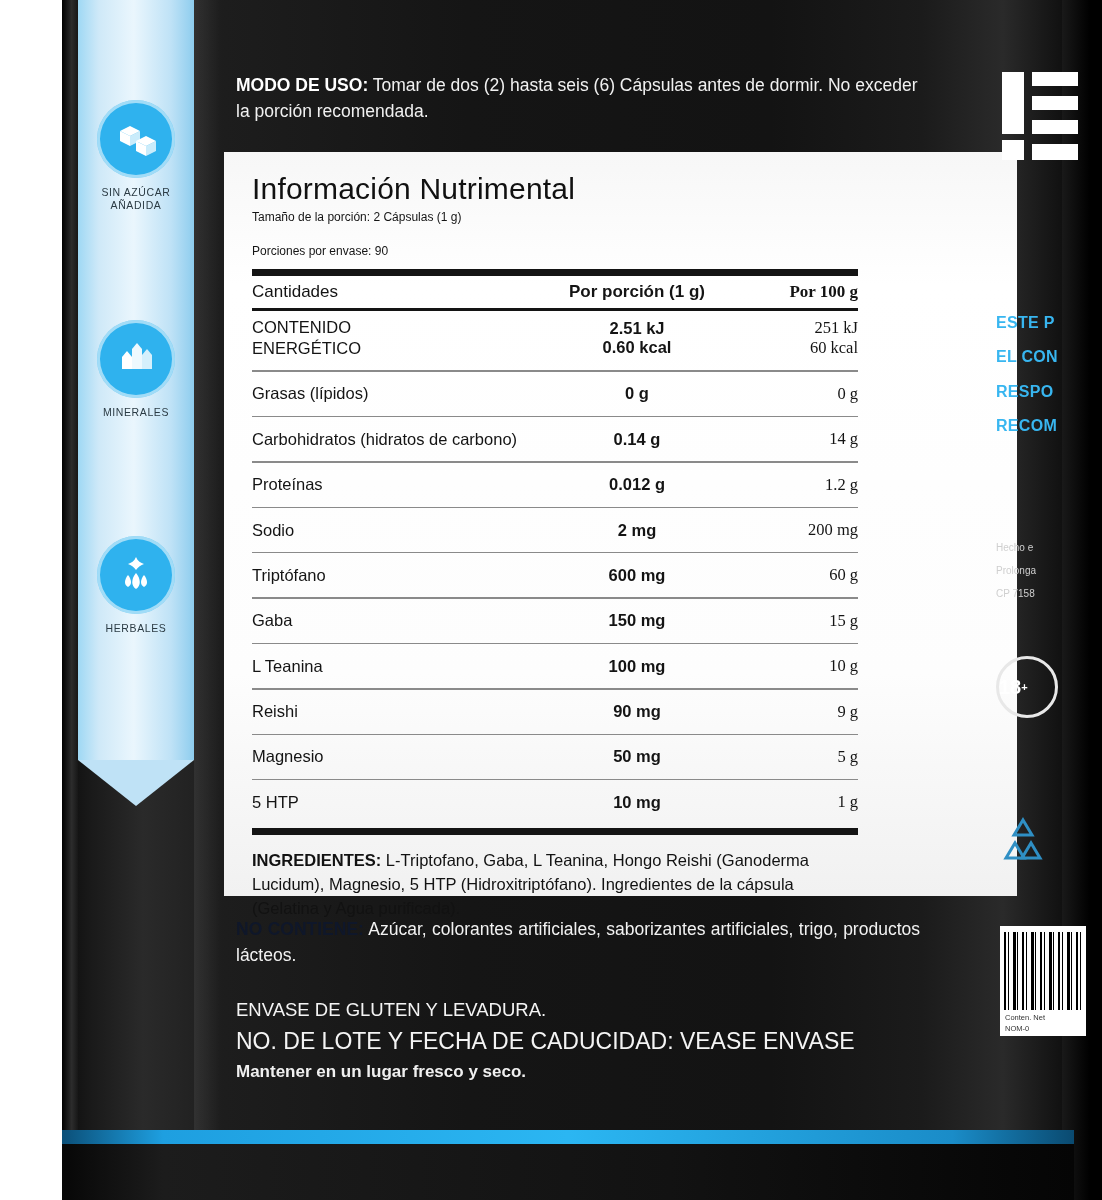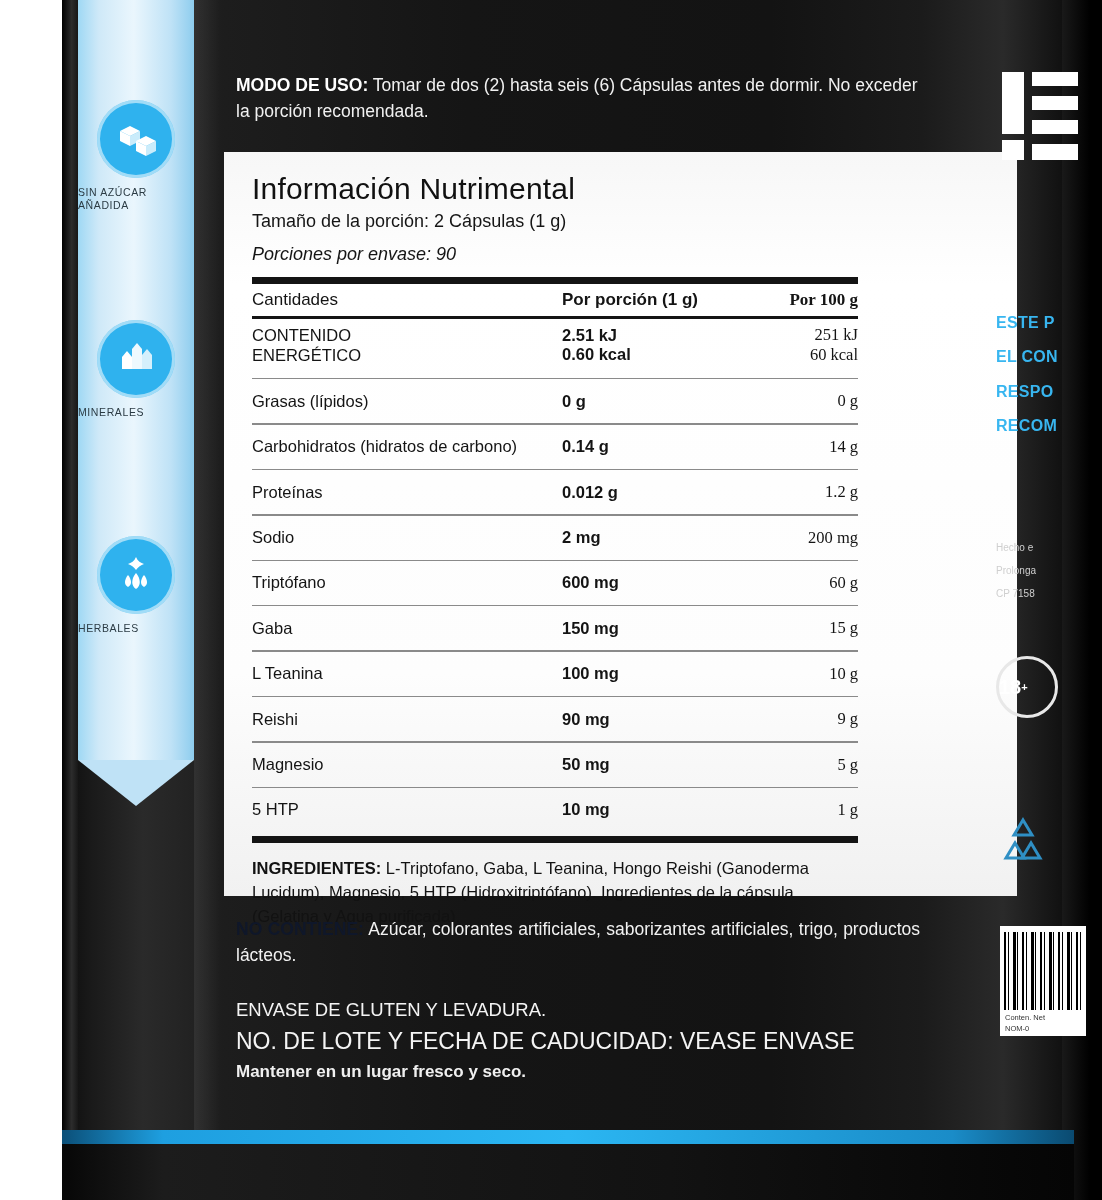--- a/index.html
+++ b/index.html
@@ -102,21 +102,21 @@
     width: 0;
     height: 0;
     border-left: 58px solid transparent;
     border-right: 58px solid transparent;
     border-top: 46px solid #bfe2f6;
   }
   .ribbon-icon-block {
     position: absolute;
     left: 0;
     width: 116px;
-    text-align: left;
+    text-align: center;
   }
   .circle-icon {
     width: 78px;
     height: 78px;
     margin: 0 auto;
     border-radius: 50%;
     background: #2fb2ee;
     display: flex;
     align-items: center;
     justify-content: center;
@@ -159,21 +159,21 @@
     top: 20px;
     width: 606px;
   }
   .panel-title {
     font-size: 30px;
     color: #111;
     font-weight: 400;
     letter-spacing: 0.2px;
   }
   .panel-sub {
-    font-size: 18px;
+    font-size: 12px;
     color: #151515;
     margin-top: 4px;
     line-height: 1.3;
   }
   .rule-thick {
     height: 7px;
     background: #141414;
     margin-top: 10px;
   }
   .rule-med {
@@ -185,21 +185,21 @@
     width: 100%;
     border-collapse: collapse;
     font-size: 16.5px;
     color: #141414;
   }
   table.nut td {
     padding: 6px 0 6px 0;
     vertical-align: middle;
   }
   .col-name { text-align: left; }
-  .col-serv { text-align: left; font-weight: bold; width: 150px; padding-right: 36px !important; }
+  .col-serv { text-align: center; font-weight: bold; width: 150px; padding-right: 36px !important; }
   .col-hund { text-align: right; width: 110px; font-family: Liberation Serif, serif; }
   .hdr td { font-size: 17px; padding: 7px 0; font-weight: normal; }
   .hdr .col-serv { font-weight: bold; }
   .hdr .col-hund { font-weight: bold; }
   .energy .col-name { line-height: 1.25; }
   .sep td { padding: 0; }
   .sep-line { height: 1.4px; background: #8a8a8a; }
 
   .ingredients {
     margin-top: 14px;
@@ -439,21 +439,21 @@
   </div>
 
   <div class="usage">
     <b>MODO DE USO:</b><span> Tomar de dos (2) hasta seis (6) Cápsulas antes de dormir. No exceder la porción recomendada.</span>
   </div>
 
   <div class="panel">
     <div class="panel-inner">
       <div class="panel-title">Información Nutrimental</div>
       <div class="panel-sub">Tamaño de la porción: 2 Cápsulas (1 g)</div>
-      <div class="panel-sub" style="margin-top:10px;font-style:italic;">Porciones por envase: 90</div>
+      <div class="panel-sub" style="margin-top:18px;">Porciones por envase: 90</div>
 
       <div class="rule-thick"></div>
 
       <table class="nut">
         <tbody>
             <tr class="hdr">
           <td class="col-name">Cantidades</td>
           <td class="col-serv">Por porción (1 g)</td>
           <td class="col-hund">Por 100 g</td>
         </tr>

